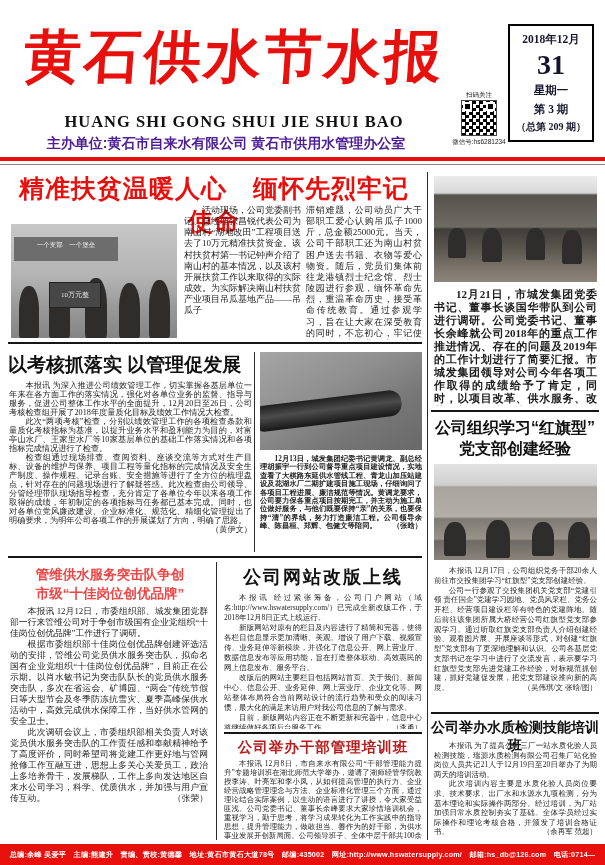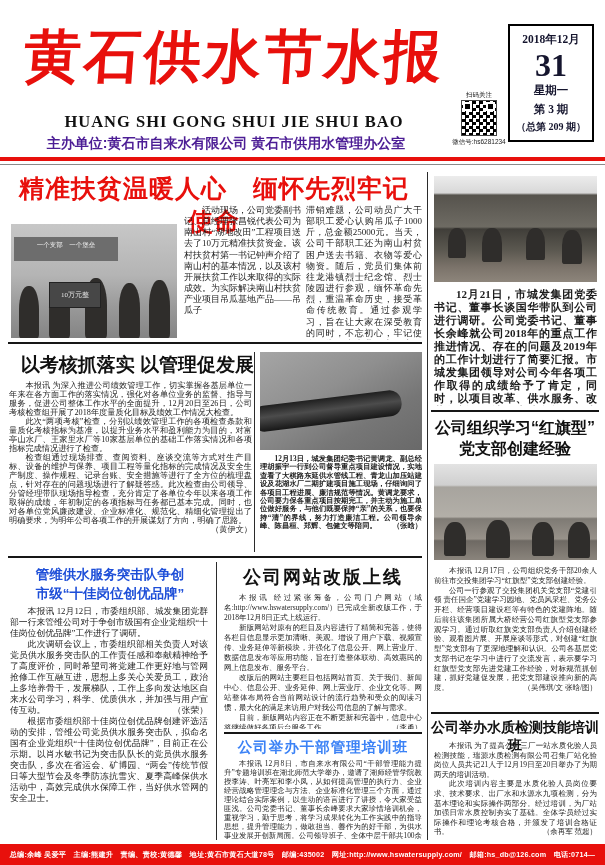--- a/index.html
+++ b/index.html
@@ -21,21 +21,21 @@
       background-image:repeating-conic-gradient(#000 0% 25%, #fff 0% 50%);
       background-size:7px 7px;border:1px solid #444;}
   .qr:before,.qr:after{content:"";position:absolute;width:9px;height:9px;background:#000;
       box-shadow:inset 0 0 0 2px #fff, inset 0 0 0 4px #000;}
   .qr:before{left:1px;top:1px;}
   .qr:after{right:1px;top:1px;}
   .date-box{position:absolute;left:508px;top:24px;width:86px;height:118px;border:2px solid #000;
       display:flex;flex-direction:column;justify-content:space-around;align-items:center;
       padding:4px 2px;color:#15152e;font-weight:bold;text-align:center;}
   .date-ym{font-size:11.5px;}
-  .date-day{font-size:32px;line-height:30px;}
+  .date-day{font-size:28px;line-height:30px;}
   .date-week,.date-issue{font-size:11.5px;}
   .date-total{font-size:10px;}
   .rule-red{position:absolute;left:0;top:157px;width:605px;height:4px;background:#e8100c;}
   .rule-thin{position:absolute;left:0;top:164px;width:605px;height:1px;background:#8a8a8a;}
 
   
   .vrule{position:absolute;width:1px;background:#2b2b2b;}
   .hrule{position:absolute;height:2px;background:#161616;}
   .body-text{position:absolute;overflow:hidden;text-align:justify;}
   .body-text p{margin:0;text-indent:2em;}
@@ -69,42 +69,42 @@
       background:linear-gradient(180deg,#e3e3e3 0%,#cfcfcf 22%,#a7a49e 24%,#b3afa8 55%,
                  #7e7a74 57%,#98928a 78%,#6e6963 80%,#8a847c 100%);}
   .hongqi-text{left:434px;top:566px;width:163px;height:142px;font-size:7.5px;line-height:1.3;}
   .r-div2{left:431px;top:712px;width:168px;height:1.5px;}
   .wq-title{position:absolute;left:431px;top:719px;width:168px;text-align:center;
       font-family:"Liberation Sans",sans-serif;font-weight:bold;font-size:14px;color:#101010;}
   .wq-text{left:434px;top:741px;width:163px;height:98px;font-size:7.5px;line-height:1.28;}
 
   
   .h-div1{left:8px;top:342px;width:414px;}
-  .assess-title{position:absolute;left:8px;top:352px;width:246px;text-align:right;
+  .assess-title{position:absolute;left:8px;top:352px;width:246px;text-align:left;
       font-family:"Liberation Sans",sans-serif;font-weight:bold;font-size:19px;color:#101010;}
   .assess-text{left:9px;top:381px;width:243px;height:170px;font-size:8.2px;line-height:1.1;}
   .v-mid{left:254px;top:352px;height:200px;}
   .ph4{left:260px;top:352px;width:162px;height:98px;
       background:linear-gradient(150deg,#a5a5a5 0%,#8f8f8f 40%,#767676 70%,#696969 100%);}
   .pipe{position:absolute;left:-8px;top:46px;width:150px;height:26px;background:
       linear-gradient(180deg,#1f1f1f,#4c4c4c 45%,#171717);border-radius:12px;transform:rotate(-7deg);}
   .pipe-cap{left:260px;top:455px;width:162px;height:96px;font-size:7.3px;line-height:1.15;font-weight:600;}
 
   
   .h-div2{left:8px;top:556px;width:414px;}
   .guanwei-title{position:absolute;left:10px;top:566px;width:200px;text-align:center;
-      font-family:"Liberation Sans",sans-serif;font-weight:bold;font-size:13.5px;line-height:1.4;color:#1d4ed8;}
+      font-family:"Liberation Sans",sans-serif;font-weight:bold;font-size:13.5px;line-height:1.4;color:#ef4444;}
   .guanwei-text{left:10px;top:606px;width:198px;height:232px;font-size:8.8px;line-height:1.25;}
   .v-left{left:216px;top:562px;height:278px;}
   .website-title{position:absolute;left:224px;top:565px;width:198px;text-align:center;
       font-family:"Liberation Sans",sans-serif;font-weight:bold;font-size:18px;letter-spacing:2px;color:#101010;}
   .website-text{left:224px;top:593px;width:198px;height:136px;font-size:7.5px;line-height:1.33;}
   .m-div{left:224px;top:732px;width:198px;height:1.5px;}
   .training-title{position:absolute;left:224px;top:738px;width:198px;text-align:center;
-      font-family:"Liberation Sans",sans-serif;font-weight:bold;font-size:14.5px;letter-spacing:1px;color:#3b82f6;}
+      font-family:"Liberation Sans",sans-serif;font-weight:bold;font-size:14.5px;letter-spacing:1px;color:#b91c1c;}
   .training-text{left:224px;top:759px;width:198px;height:80px;font-size:7.4px;line-height:1.22;}
 
   .v-right{left:427px;top:172px;height:668px;}
 
   
   .footer-bar{position:absolute;left:0;top:844px;width:605px;height:21px;background:#e8100c;
       color:#fff;font-family:"Liberation Sans",sans-serif;font-weight:bold;font-size:7.2px;
       line-height:21px;text-align:center;letter-spacing:0.2px;}
 </style>
 </head>
@@ -203,22 +203,22 @@
     <p><span>12月13日，城发集团纪委书记黄调龙、副总经理胡振宇一行到公司督导重点项目建设情况，实地查看了大棋路东延供水管线工程、青龙山加压站建设及花湖水厂二期扩建项目施工现场，仔细询问了各项目工程进展、廉洁规范等情况。黄调龙要求，公司要力保各重点项目按期完工，并主动为施工单位做好服务，与他们既要保持“亲”的关系，也要保持“清”的界线，努力打造廉洁工程。公司领导余峰、陈昌桓、郑辉、包健文等陪同。</span><span class="byline" data-name="pipeline-caption-byline">（张晗）</span></p>
   </div>
 
   <div class="hrule h-div2" data-name="section-divider"></div>
   <div class="guanwei-title" data-name="guanwei-article-title">
     <div>管维供水服务突击队争创</div>
     <div>市级“十佳岗位创优品牌”</div>
   </div>
   <div class="body-text guanwei-text" data-name="guanwei-article-body">
     <p>本报讯 12月12日，市委组织部、城发集团党群部一行来管维公司对于争创市级国有企业党组织“十佳岗位创优品牌”工作进行了调研。</p>
+    <p>根据市委组织部十佳岗位创优品牌创建评选活动的安排，管维公司党员供水服务突击队，拟命名国有企业党组织“十佳岗位创优品牌”，目前正在公示期。以肖水敏书记为突击队队长的党员供水服务突击队，多次在省运会、矿博园、“两会”传统节假日等大型节会及冬季防冻抗雪灾、夏季高峰保供水活动中，高效完成供水保障工作，当好供水管网的安全卫士。</p>
     <p><span>此次调研会议上，市委组织部相关负责人对该党员供水服务突击队的工作责任感和奉献精神给予了高度评价，同时希望司将党建工作更好地与管网抢修工作互融互进，思想上多关心关爱员工，政治上多培养骨干，发展梯队，工作上多向发达地区自来水公司学习，科学、优质供水，并加强与用户宣传互动。</span><span class="byline" data-name="guanwei-byline">（张荣）</span></p>
-    <p>根据市委组织部十佳岗位创优品牌创建评选活动的安排，管维公司党员供水服务突击队，拟命名国有企业党组织“十佳岗位创优品牌”，目前正在公示期。以肖水敏书记为突击队队长的党员供水服务突击队，多次在省运会、矿博园、“两会”传统节假日等大型节会及冬季防冻抗雪灾、夏季高峰保供水活动中，高效完成供水保障工作，当好供水管网的安全卫士。</p>
   </div>
 
   <div class="vrule v-left" data-name="column-divider-left"></div>
 
   <div class="website-title" data-name="website-article-title">公司网站改版上线</div>
   <div class="body-text website-text" data-name="website-article-body">
     <p>本报讯 经过紧张筹备，公司门户网站（域名:http://www.hswatersupply.com/）已完成全新改版工作，于2018年12月8日正式上线运行。</p>
     <p>新版网站对原有的栏目及内容进行了精简和完善，使得各栏目信息显示更加清晰、美观。增设了用户下载、视频宣传、业务延伸等新模块，并强化了信息公开、网上营业厅、数据信息发布等应用功能，旨在打造整体联动、高效惠民的网上信息发布、服务平台。</p>
     <p>改版后的网站主要栏目包括网站首页、关于我们、新闻中心、信息公开、业务延伸、网上营业厅、企业文化等。网站整体布局符合当前网站设计的流行趋势和受众的阅读习惯，最大化的满足来访用户对我公司信息的了解与需求。</p>
     <p><span>目前，新版网站内容正在不断更新和完善中，信息中心将继续做好各项后台服务工作。</span><span class="byline" data-name="website-byline">（李勇）</span></p>

